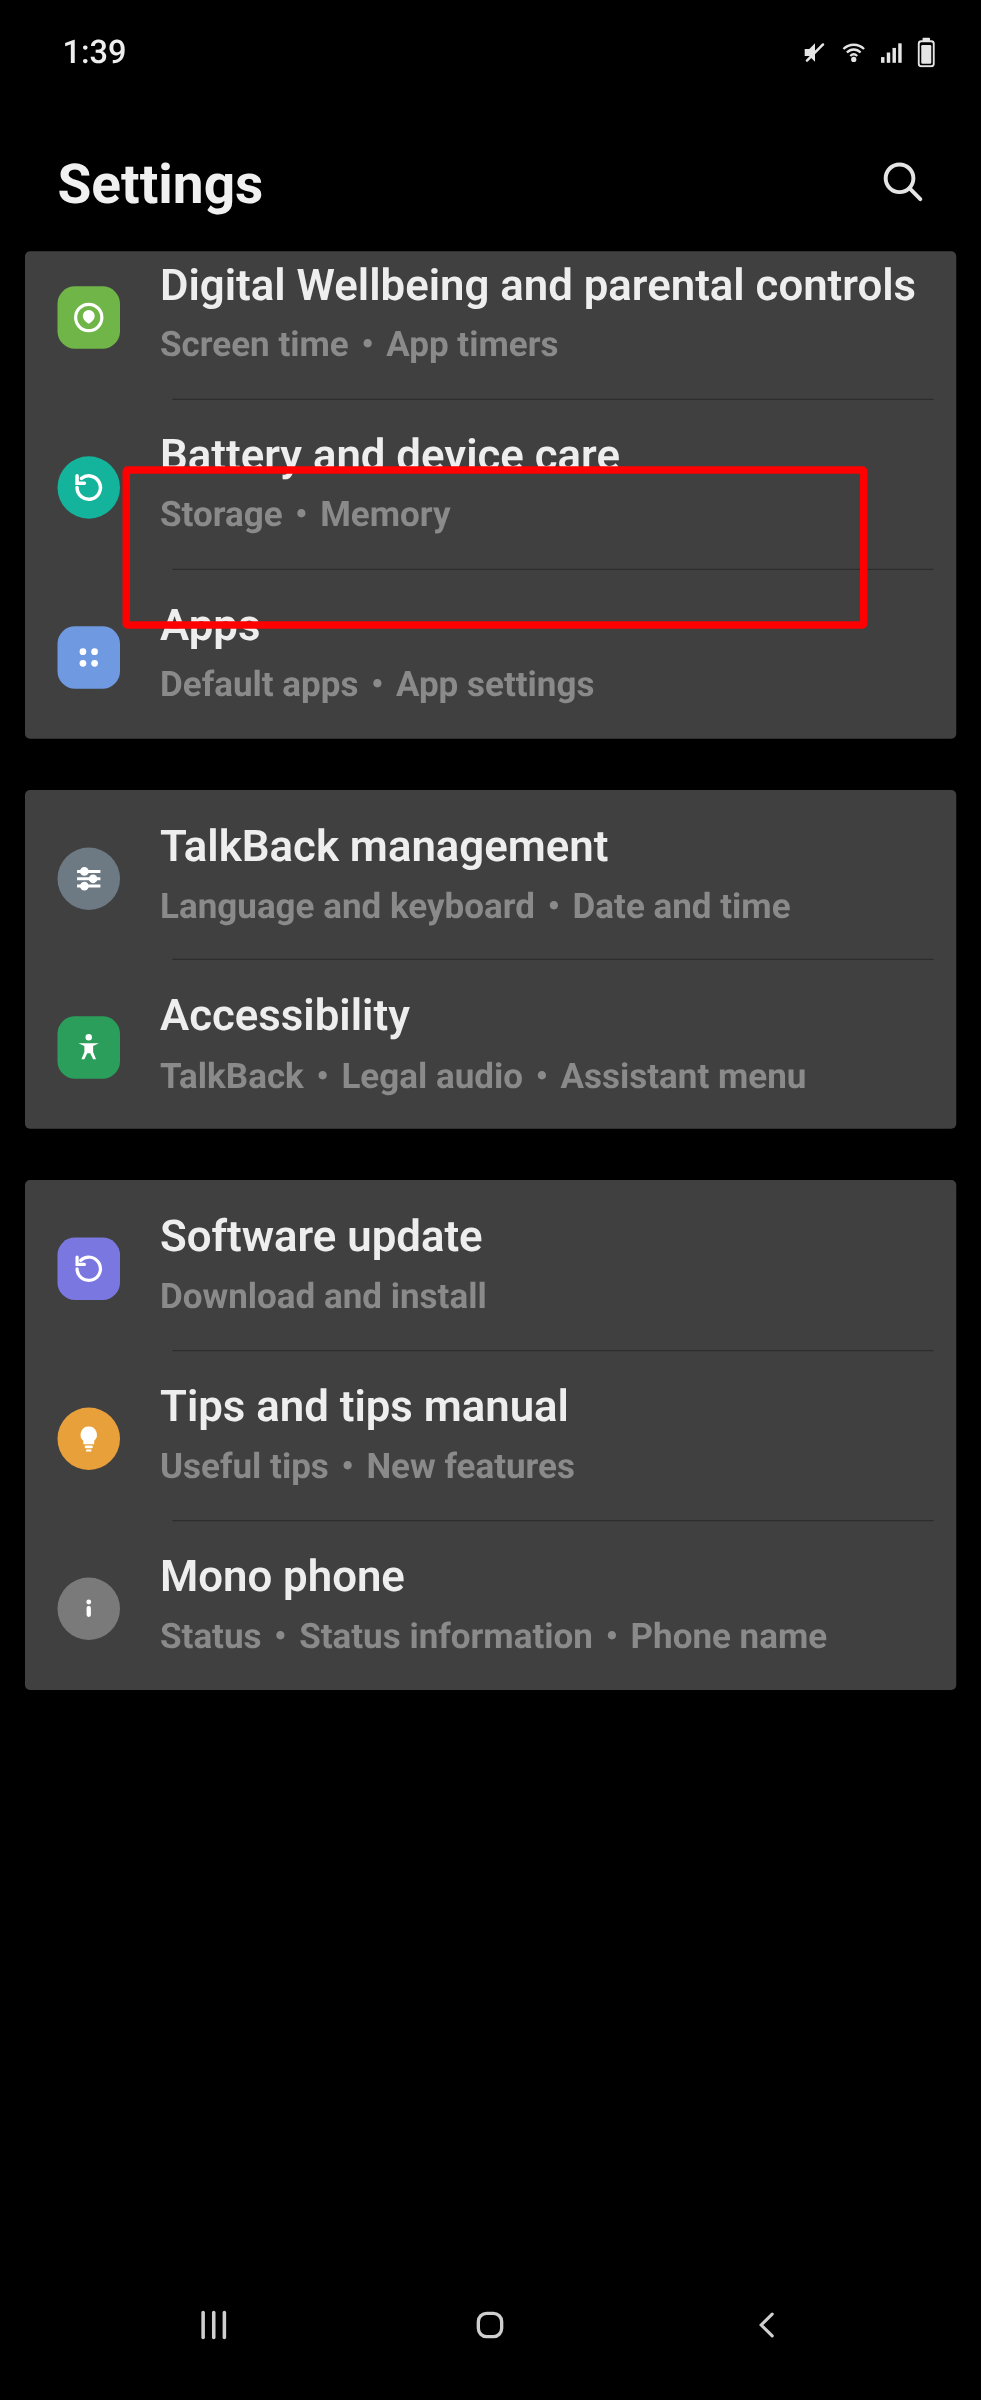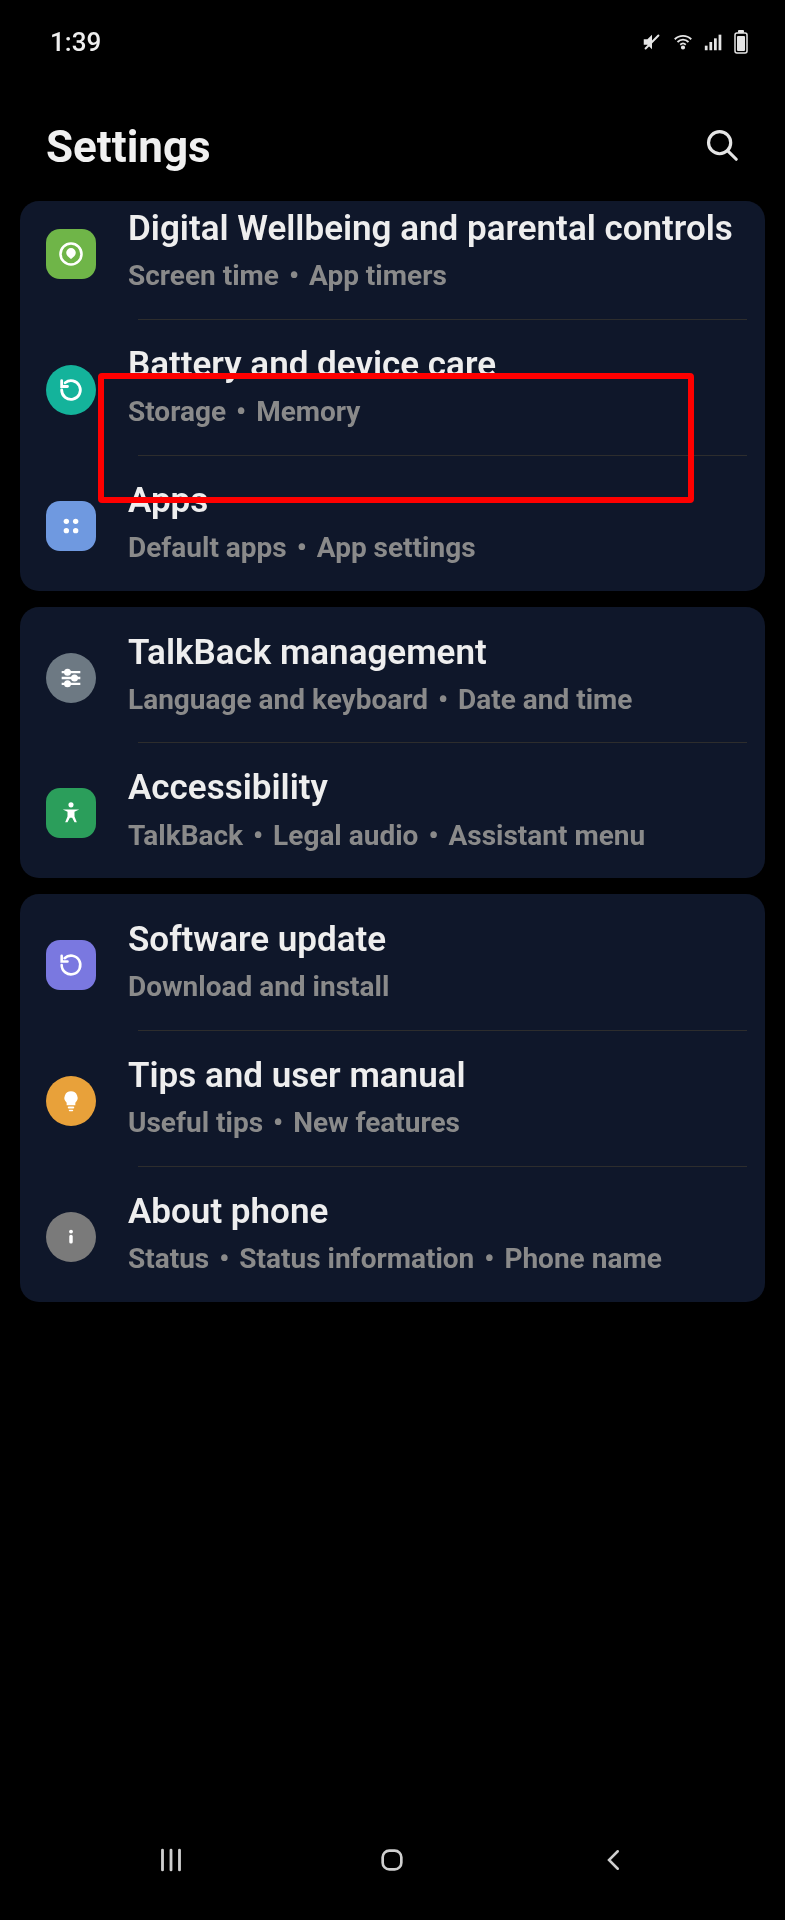--- a/index.html
+++ b/index.html
@@ -49,23 +49,23 @@
     border: none;
     padding: 6px;
     cursor: pointer;
   }
 
   
   .cards {
     padding: 0 20px;
   }
   .card-group {
-    background: #0f172a;
-    border-radius: 19px;
-    margin-bottom: 16px;
+    background: #404040;
+    border-radius: 4px;
+    margin-bottom: 41px;
     overflow: hidden;
   }
 
   
   .setting-row {
     display: flex;
     align-items: flex-start;
     padding: 22px 18px 22px 18px;
     position: relative;
   }
@@ -308,36 +308,36 @@
 
     <div class="setting-row">
       <div class="row-icon ic-tips">
         <svg width="26" height="26" viewBox="0 0 24 24" fill="#fff">
           <path d="M12 3a6 6 0 0 0-4 10.5V16h8v-2.5A6 6 0 0 0 12 3z"></path>
             <rect x="9" y="17" width="6" height="2" rx="1"></rect>
             <rect x="10" y="20" width="4" height="1.5" rx="0.7"></rect>
         </svg>
       </div>
       <div class="row-text">
-        <div class="row-title">Tips and user manual</div>
+        <div class="row-title">Tips and tips manual</div>
         <div class="row-sub">
           <span>Useful tips</span><span class="dot-sep">•</span><span>New features</span>
         </div>
       </div>
     </div>
 
     <div class="setting-row">
       <div class="row-icon ic-about">
         <svg width="26" height="26" viewBox="0 0 24 24" fill="#fff">
           <circle cx="12" cy="7" r="1.8"></circle>
             <rect x="10.4" y="10" width="3.2" height="8" rx="1.5"></rect>
         </svg>
       </div>
       <div class="row-text">
-        <div class="row-title">About phone</div>
+        <div class="row-title">Mono phone</div>
         <div class="row-sub">
           <span>Status</span><span class="dot-sep">•</span><span>Status information</span><span class="dot-sep">•</span><span>Phone name</span>
         </div>
       </div>
     </div>
   </div>
 
 </div>
 
 <div class="nav-bar">

